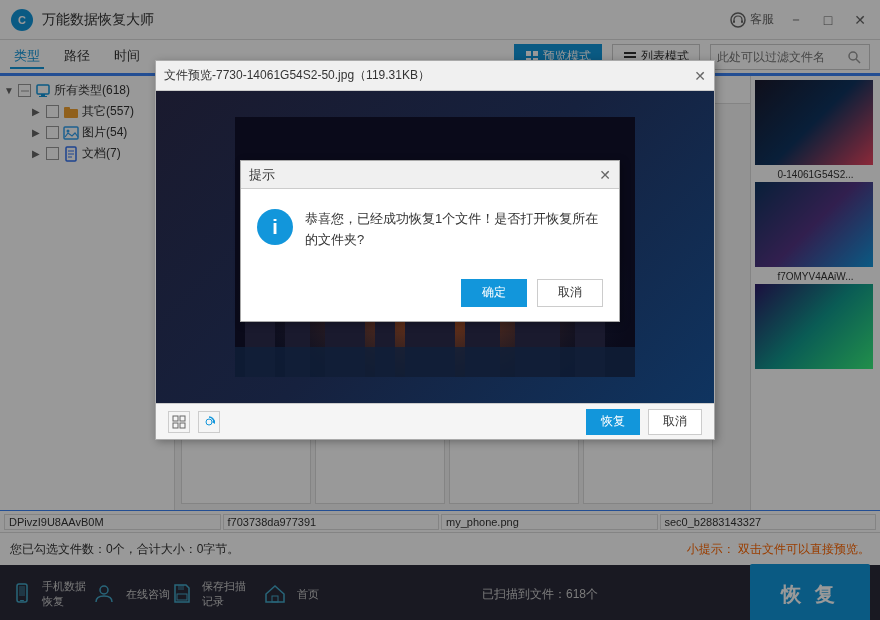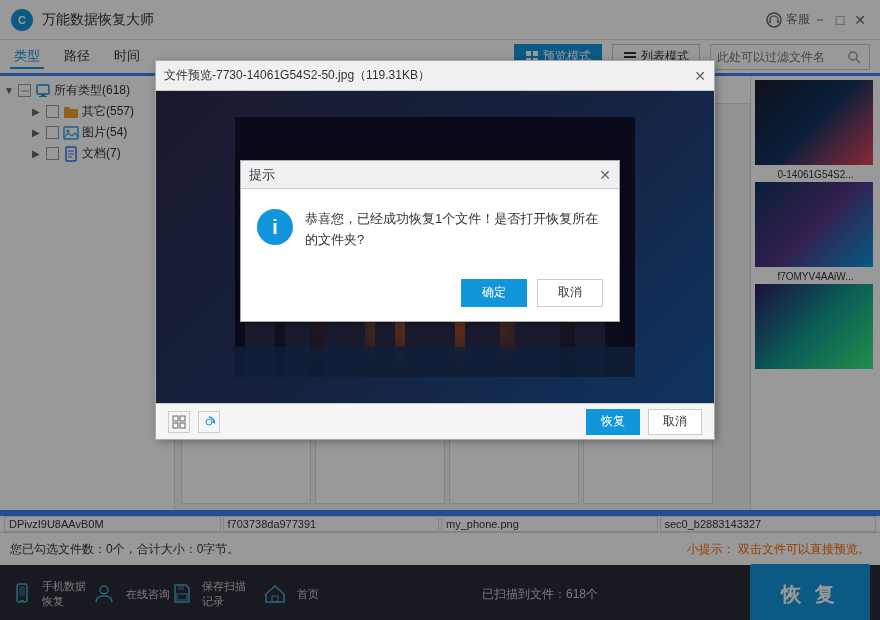--- a/index.html
+++ b/index.html
@@ -28,20 +28,21 @@
       margin-right: 8px;
     }
     .title-bar-title {
       font-size: 14px;
       color: #333;
       flex: 1;
     }
     .title-bar-right {
       display: flex;
       align-items: center;
+      gap: 12px;
     }
     .title-customer {
       display: flex;
       align-items: center;
       gap: 4px;
       color: #666;
       font-size: 12px;
     }
     .title-btn {
       width: 20px;
@@ -287,21 +288,21 @@
       font-weight: bold;
       cursor: pointer;
       border-radius: 2px;
       letter-spacing: 4px;
     }
 
     
     .file-list-row {
       display: flex;
       background: #fff;
-      border-top: 6px solid #3b82f6;
+      border-top: 1px solid #3b82f6;
       height: 22px;
       align-items: center;
       gap: 2px;
       padding: 0 4px;
       overflow: hidden;
     }
     .file-list-cell {
       font-size: 11px;
       color: #333;
       border: 1px solid #ddd;

